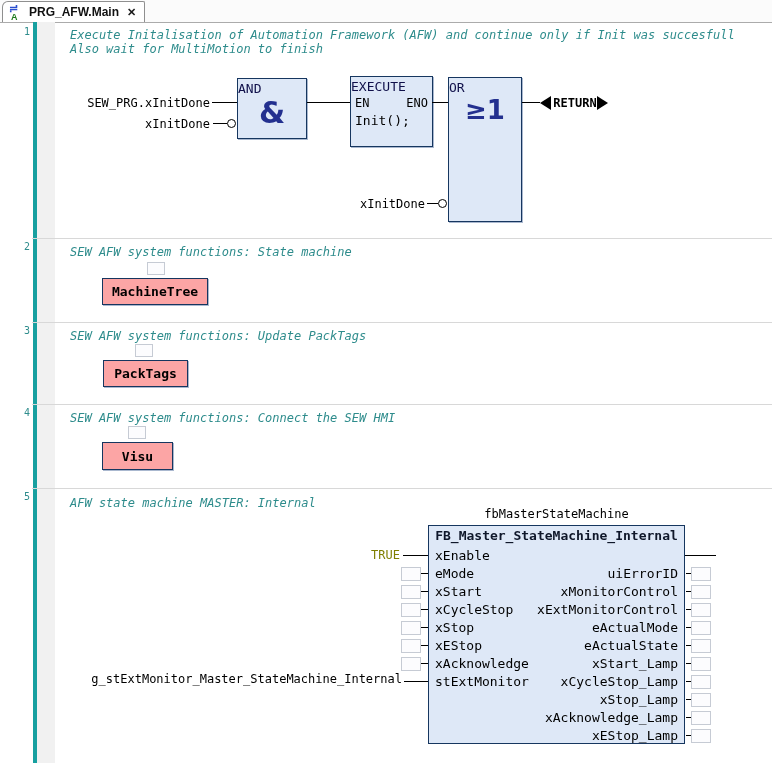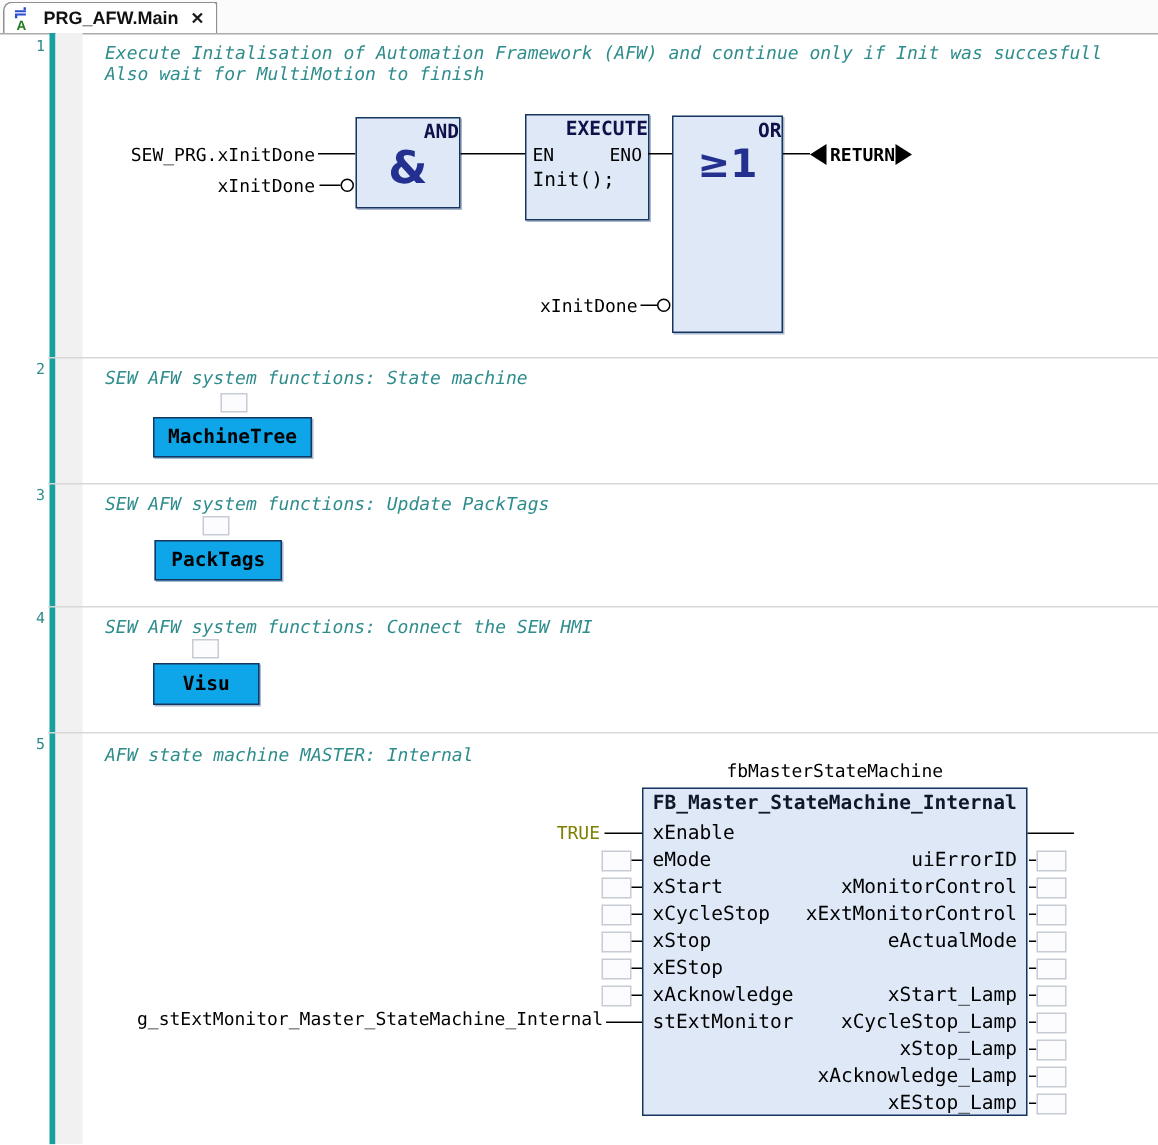--- a/index.html
+++ b/index.html
@@ -16,24 +16,24 @@
   .pou-icon .ltr{position:absolute;left:3px;bottom:-2px;color:#1d7a1d;font-size:9px;font-weight:bold;}
   .tab-close{font-size:11px;font-weight:bold;color:#1a1a1a;margin-left:3px;cursor:default;}
   
   .rail{position:absolute;left:33px;top:22px;width:4px;height:741px;background:#17a0a0;}
   .gutter{position:absolute;left:37px;top:22px;width:18px;height:741px;background:#f1f1f1;}
   .div-h{position:absolute;left:32px;width:740px;height:1px;background:#d8d8d8;}
   .num{position:absolute;left:0;width:30px;text-align:right;color:#2e8c8c;font-size:10px;}
   .cmt{position:absolute;color:#2e8c8c;font-style:italic;white-space:pre;}
   
   .blk{position:absolute;background:#dee8f7;border:1px solid #16365f;box-shadow:1px 1px 0 #aab8cf;box-sizing:border-box;}
-  .blk-h{position:absolute;left:0;right:0;top:2px;text-align:right;font-weight:bold;font-size:13px;color:#10104a;}
+  .blk-h{position:absolute;left:0;right:0;top:2px;text-align:left;font-weight:normal;font-size:13px;color:#10104a;}
   .sym{position:absolute;left:0;right:0;text-align:center;font-weight:bold;color:#23308f;
        font-family:"DejaVu Sans","Liberation Sans",sans-serif;}
-  .callbox{position:absolute;background:#0ea5e9;border:1px solid #16365f;box-shadow:1px 1px 0 #aab8cf;
+  .callbox{position:absolute;background:#fca5a5;border:1px solid #16365f;box-shadow:1px 1px 0 #aab8cf;
            box-sizing:border-box;display:flex;align-items:center;justify-content:center;
            font-weight:bold;font-size:13px;color:#000;}
   .line{position:absolute;height:1px;background:#000;}
   .lbl{position:absolute;white-space:pre;}
   .r{text-align:right;}
   .opbox{position:absolute;width:16px;height:11px;background:#fcfcfe;border:1px solid #c6cbd4;}
   .neg{position:absolute;width:7px;height:7px;border:1px solid #000;border-radius:50%;background:#fff;}
   .tri-l{position:absolute;width:0;height:0;border-top:7px solid transparent;border-bottom:7px solid transparent;border-right:11px solid #000;}
   .tri-r{position:absolute;width:0;height:0;border-top:7px solid transparent;border-bottom:7px solid transparent;border-left:11px solid #000;}
   .pin{position:absolute;height:18px;line-height:18px;font-size:13px;}
@@ -131,20 +131,21 @@
     <div class="pin" style="left:6px;top:75px">xCycleStop</div>
     <div class="pin" style="left:6px;top:93px">xStop</div>
     <div class="pin" style="left:6px;top:111px">xEStop</div>
     <div class="pin" style="left:6px;top:129px">xAcknowledge</div>
     <div class="pin" style="left:6px;top:147px">stExtMonitor</div>
 
     <div class="pin r" style="right:6px;left:60px;top:39px">uiErrorID</div>
     <div class="pin r" style="right:6px;left:60px;top:57px">xMonitorControl</div>
     <div class="pin r" style="right:6px;left:60px;top:93px">eActualMode</div>
     <div class="pin r" style="right:6px;left:60px;top:75px">xExtMonitorControl</div>
+    <div class="pin r" style="right:6px;left:60px;top:111px">eActualState</div>
     <div class="pin r" style="right:6px;left:60px;top:147px">xCycleStop_Lamp</div>
     <div class="pin r" style="right:6px;left:60px;top:129px">xStart_Lamp</div>
     <div class="pin r" style="right:6px;left:60px;top:165px">xStop_Lamp</div>
     <div class="pin r" style="right:6px;left:60px;top:183px">xAcknowledge_Lamp</div>
     <div class="pin r" style="right:6px;left:60px;top:201px">xEStop_Lamp</div>
   </div>
 
   <div class="lbl r olive" style="left:340px;top:548px;width:60px">TRUE</div>
   <div class="line" style="left:403px;top:555px;width:25px"></div>
 

